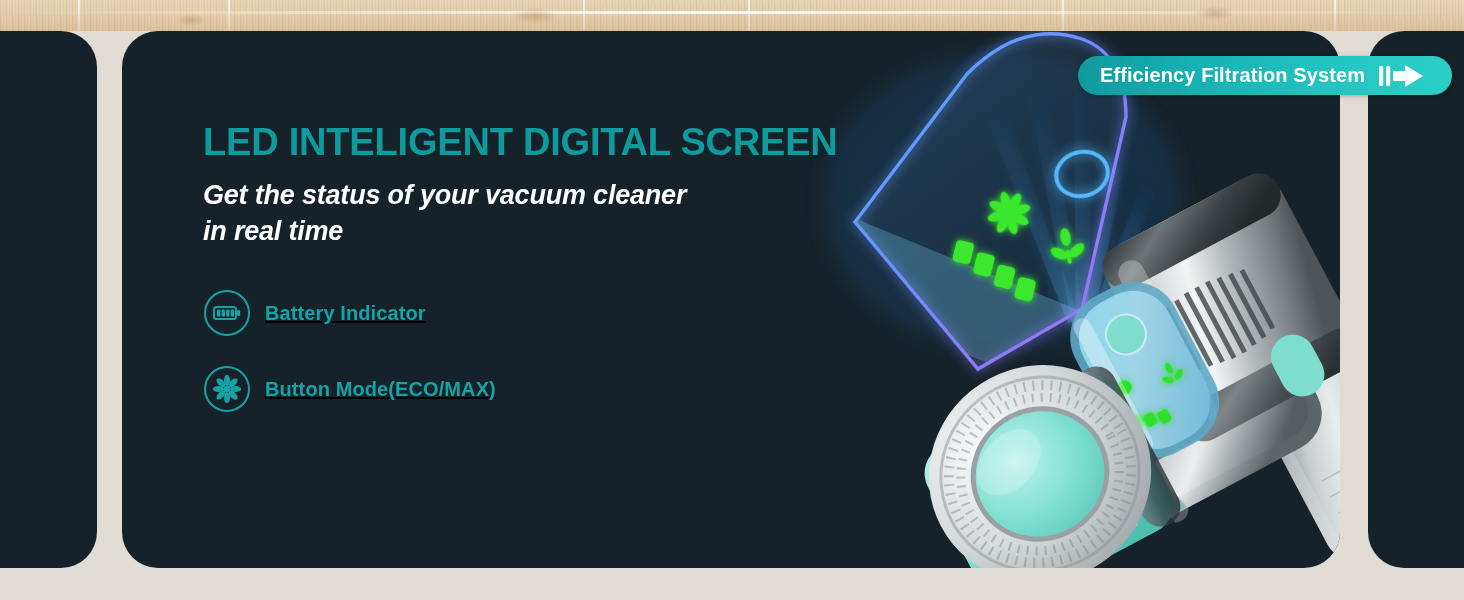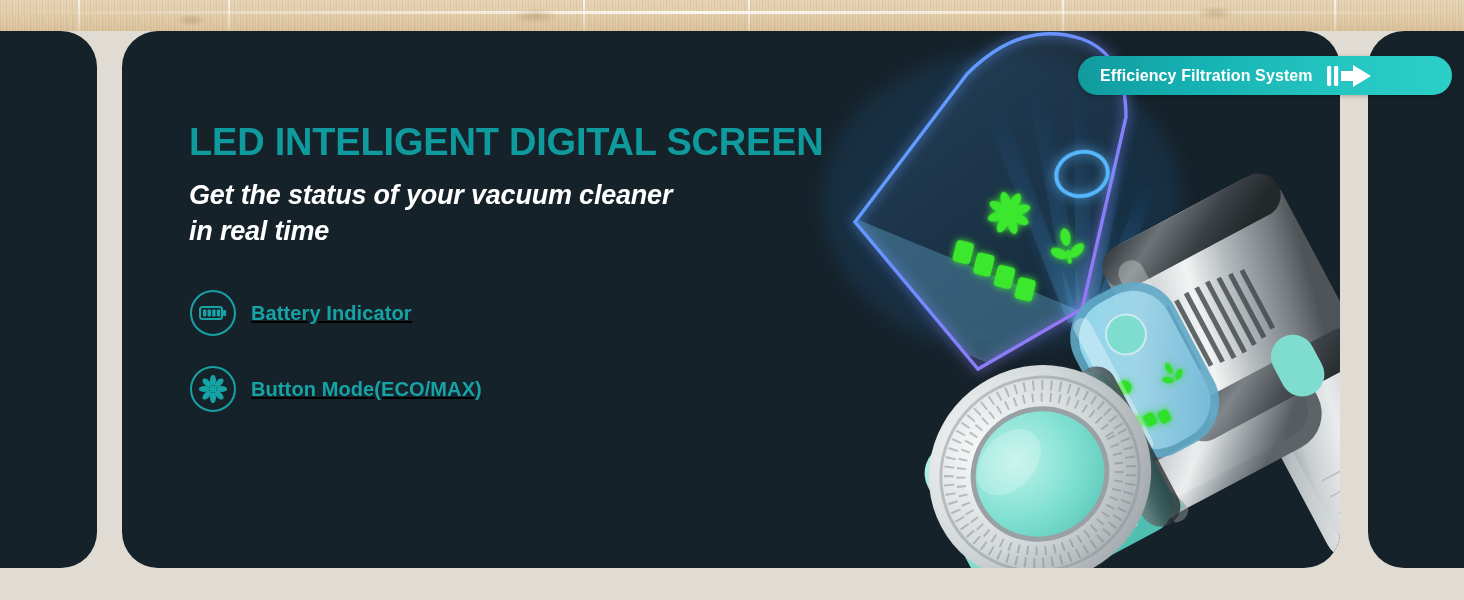--- a/index.html
+++ b/index.html
@@ -27,21 +27,21 @@
   
   .page-bg{ position:absolute; left:0; top:31px; width:1464px; height:569px; background:#e0dcd4; }
 
   
   .panel{ position:absolute; background:#16222a; border-radius:36px; }
   #panel-left  { left:-40px;  top:31px; width:137px;  height:537px; }
   #panel-main  { left:122px;  top:31px; width:1218px; height:537px; overflow:hidden; }
   #panel-right { left:1368px; top:31px; width:136px;  height:537px; }
 
   
-  .content{ position:absolute; left:67px; top:92px; z-index:5; }
+  .content{ position:absolute; left:81px; top:92px; z-index:5; }
   .headline{
     font-size:38px; font-weight:bold; letter-spacing:-0.2px;
     color:#0f9b9e; line-height:1.0; white-space:nowrap;
   }
   .subtitle{
     margin-top:17px; font-size:27px; font-weight:bold; color:#ffffff;
     line-height:1.32; letter-spacing:-0.2px;font-style:italic;
   }
 
   
@@ -54,21 +54,21 @@
   }
 
   
   .badge{
     position:absolute; left:1078px; top:56px; width:374px; height:39px;
     border-radius:20px; z-index:40;
     background:linear-gradient(90deg,#119a9e 0%,#16b2b3 32%,#25c6c2 72%,#2ccfc8 100%);
     display:flex; align-items:center; justify-content:flex-start;
     padding-left:22px; box-shadow:0 1px 4px rgba(0,0,0,.25);
   }
-  .badge-text{ color:#fff; font-size:16px; font-weight:bold; letter-spacing:.1px; white-space:nowrap; }
+  .badge-text{ color:#fff; font-size:20px; font-weight:bold; letter-spacing:.1px; white-space:nowrap; }
   .badge-icon{ margin-left:14px; display:flex; align-items:center; }
 
   
   .product{ position:absolute; left:0; top:0; width:1218px; height:537px; pointer-events:none; }
 </style>
 </head>
 <body>
 
 <div class="wood-strip">
   <div class="plank-seam" style="left:78px"></div>

